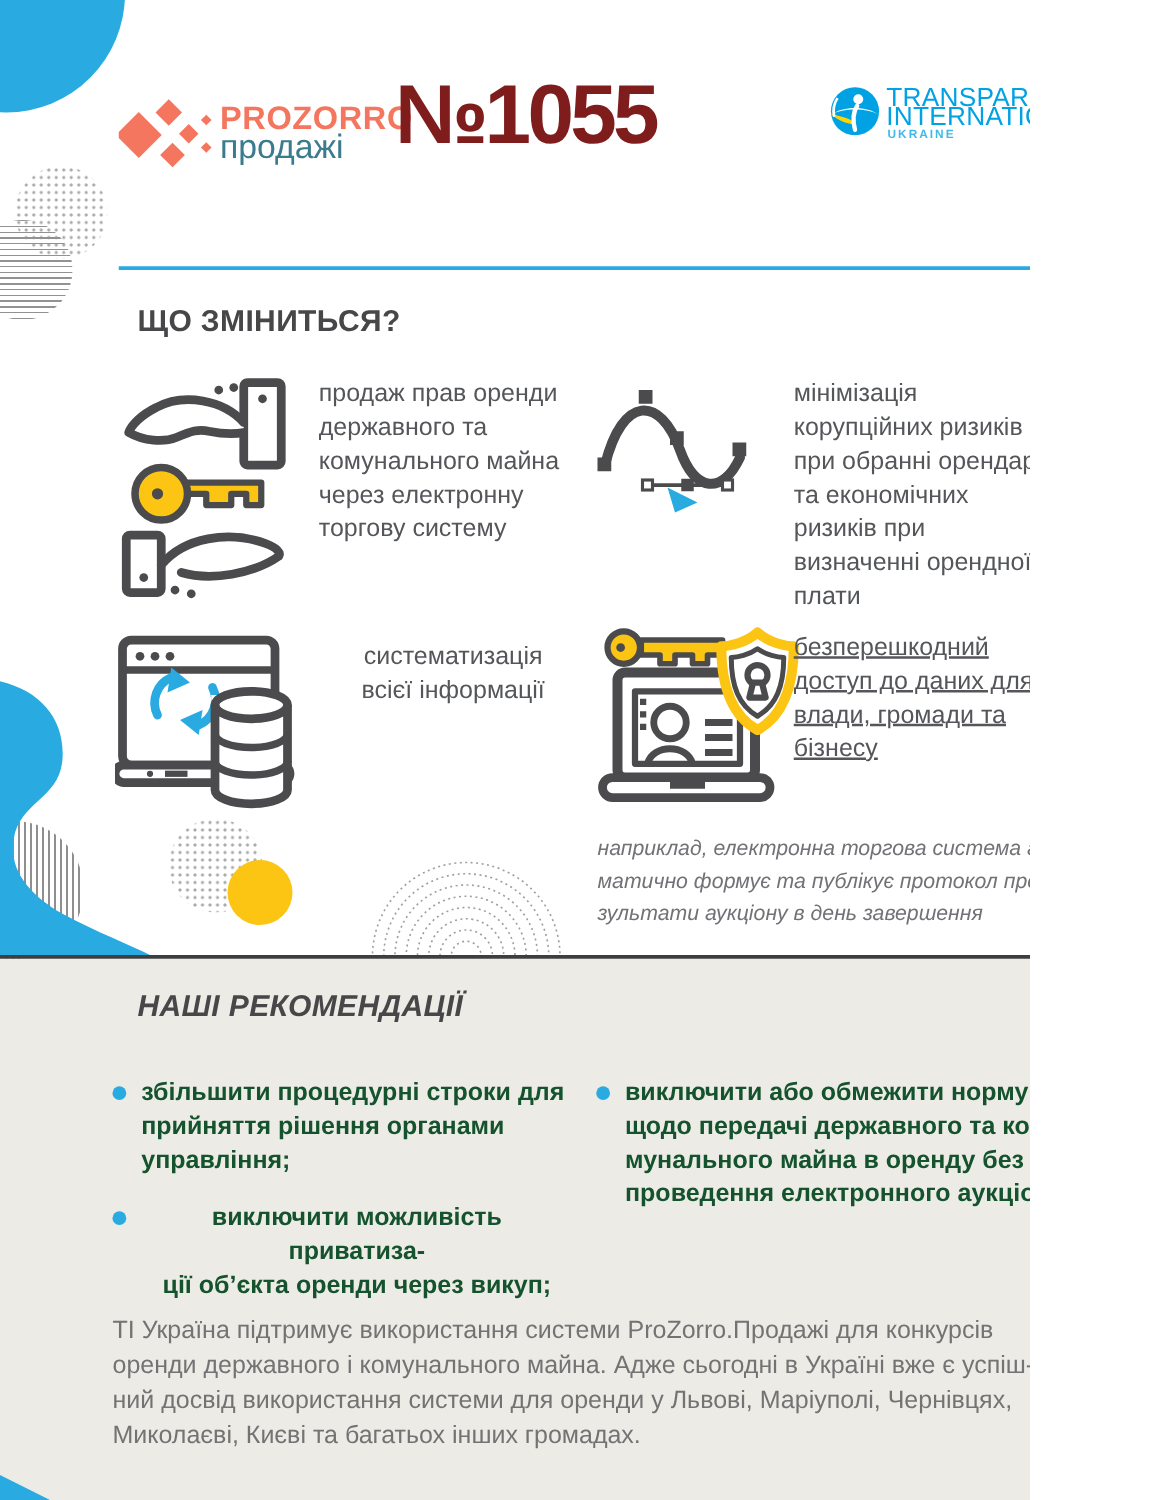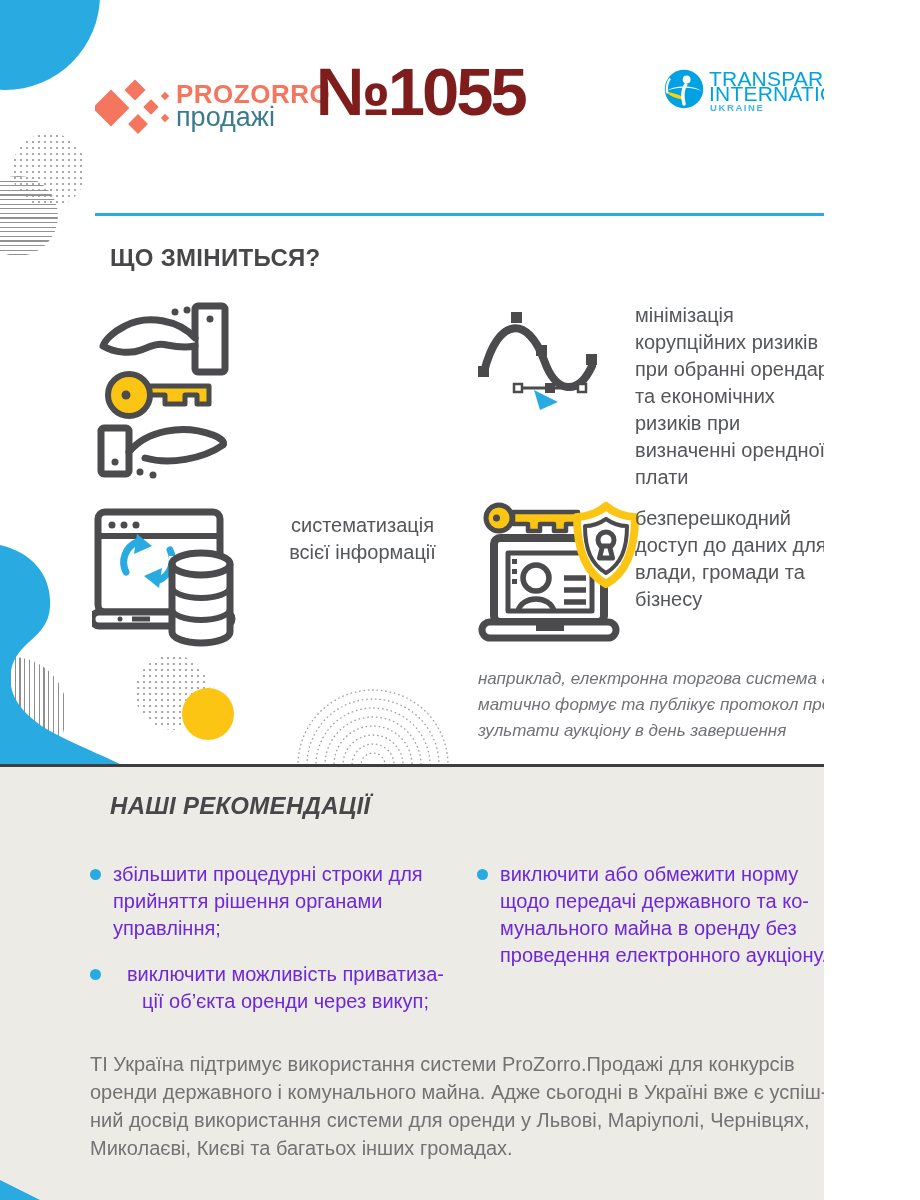--- a/index.html
+++ b/index.html
@@ -46,32 +46,32 @@
   .ti-country { left:710px; top:102px; font-size:9.5px; font-weight:bold; letter-spacing:1.6px; color:#3fb9e9; }
   .blue-divider { left:95px; top:213px; width:825px; height:3px; background:#29abe2; }
 
   
   .sec-heading { font-size:24px; font-weight:bold; color:#474749; letter-spacing:.3px; }
   .changes-heading { left:110px; top:244px; }
   .item-text { font-size:20px; line-height:27px; color:#54565a; }
   .it1 { left:255px; top:302px; width:215px; }
   .it2 { left:635px; top:302px; width:225px; }
   .it3 { left:255px; top:512px; width:215px;text-align:center; }
-  .it4 { left:635px; top:505px; width:230px; }
+  .it4 { left:635px; top:505px; width:230px;text-decoration:underline; }
   .ic1 { left:95px;  top:300px; }
   .ic2 { left:476px; top:308px; }
   .ic3 { left:92px;  top:502px; }
   .ic4 { left:478px; top:498px; }
   .note { left:478px; top:666px; width:395px; font-size:17px; font-style:italic; line-height:26px; color:#707276; }
 
   
   .dark-divider { left:0; top:764px; width:920px; height:3px; background:#3c3e40; }
   .gray-bg { left:0; top:767px; width:920px; height:433px; background:#edebe6; }
   .recs-heading { left:110px; top:792px;font-style:italic; }
-  .bullet-text { font-size:20px; line-height:27px; color:#6d28d9; }
+  .bullet-text { font-size:20px; line-height:27px; color:#14532d;font-weight:bold; }
   .bullet-dot { width:11px; height:11px; border-radius:50%; background:#29abe2; }
   .b1t { left:113px; top:861px; width:345px; }
   .b1d { left:90px;  top:869px; }
   .b2t { left:113px; top:961px; width:345px;text-align:center; }
   .b2d { left:90px;  top:969px; }
   .b3t { left:500px; top:861px; width:370px; }
   .b3d { left:477px; top:869px; }
   .footer-par { left:90px; top:1050px; width:790px; font-size:20px; line-height:28px; color:#737373; }
 
   svg { display:block; }
@@ -150,20 +150,25 @@
         <circle cx="80" cy="12" r="3.5"></circle>
         <circle cx="92" cy="10" r="3.5"></circle>
       <circle cx="20" cy="162" r="3.5"></circle>
         <circle cx="45" cy="172" r="3.5"></circle>
         <circle cx="58" cy="175" r="3.5"></circle>
     </g>
     <path d="M50 86 H114 V104 H102 V95 H90 V104 H70 V95 H50 Z" fill="#fdc513" stroke="#4b4b4d" stroke-width="5" stroke-linejoin="round"></path>
     <circle cx="34" cy="95" r="21" fill="#fdc513" stroke="#4b4b4d" stroke-width="6"></circle>
     <circle cx="31" cy="95" r="4.5" fill="#4b4b4d"></circle>
   </svg>
+  <div class="abs item-text pre it1">продаж прав оренди
+державного та
+комунального майна
+через електронну
+торгову систему</div>
 
   <svg class="abs ic2" width="150" height="112" viewBox="0 0 150 112">
     <path d="M8 64 C 22 8, 52 8, 68 52 C 80 86, 102 88, 116 58" stroke="#4b4b4d" stroke-width="8" fill="none" stroke-linecap="round"></path>
     <line x1="42" y1="80" x2="106" y2="80" stroke="#4b4b4d" stroke-width="3"></line>
     <g fill="#4b4b4d">
       <rect x="2" y="58" width="11" height="11"></rect>
       <rect x="35" y="4" width="11" height="11"></rect>
       <rect x="60" y="37" width="11" height="11"></rect>
       <rect x="110" y="46" width="11" height="11"></rect>
       <rect x="69" y="75" width="10" height="10"></rect>

